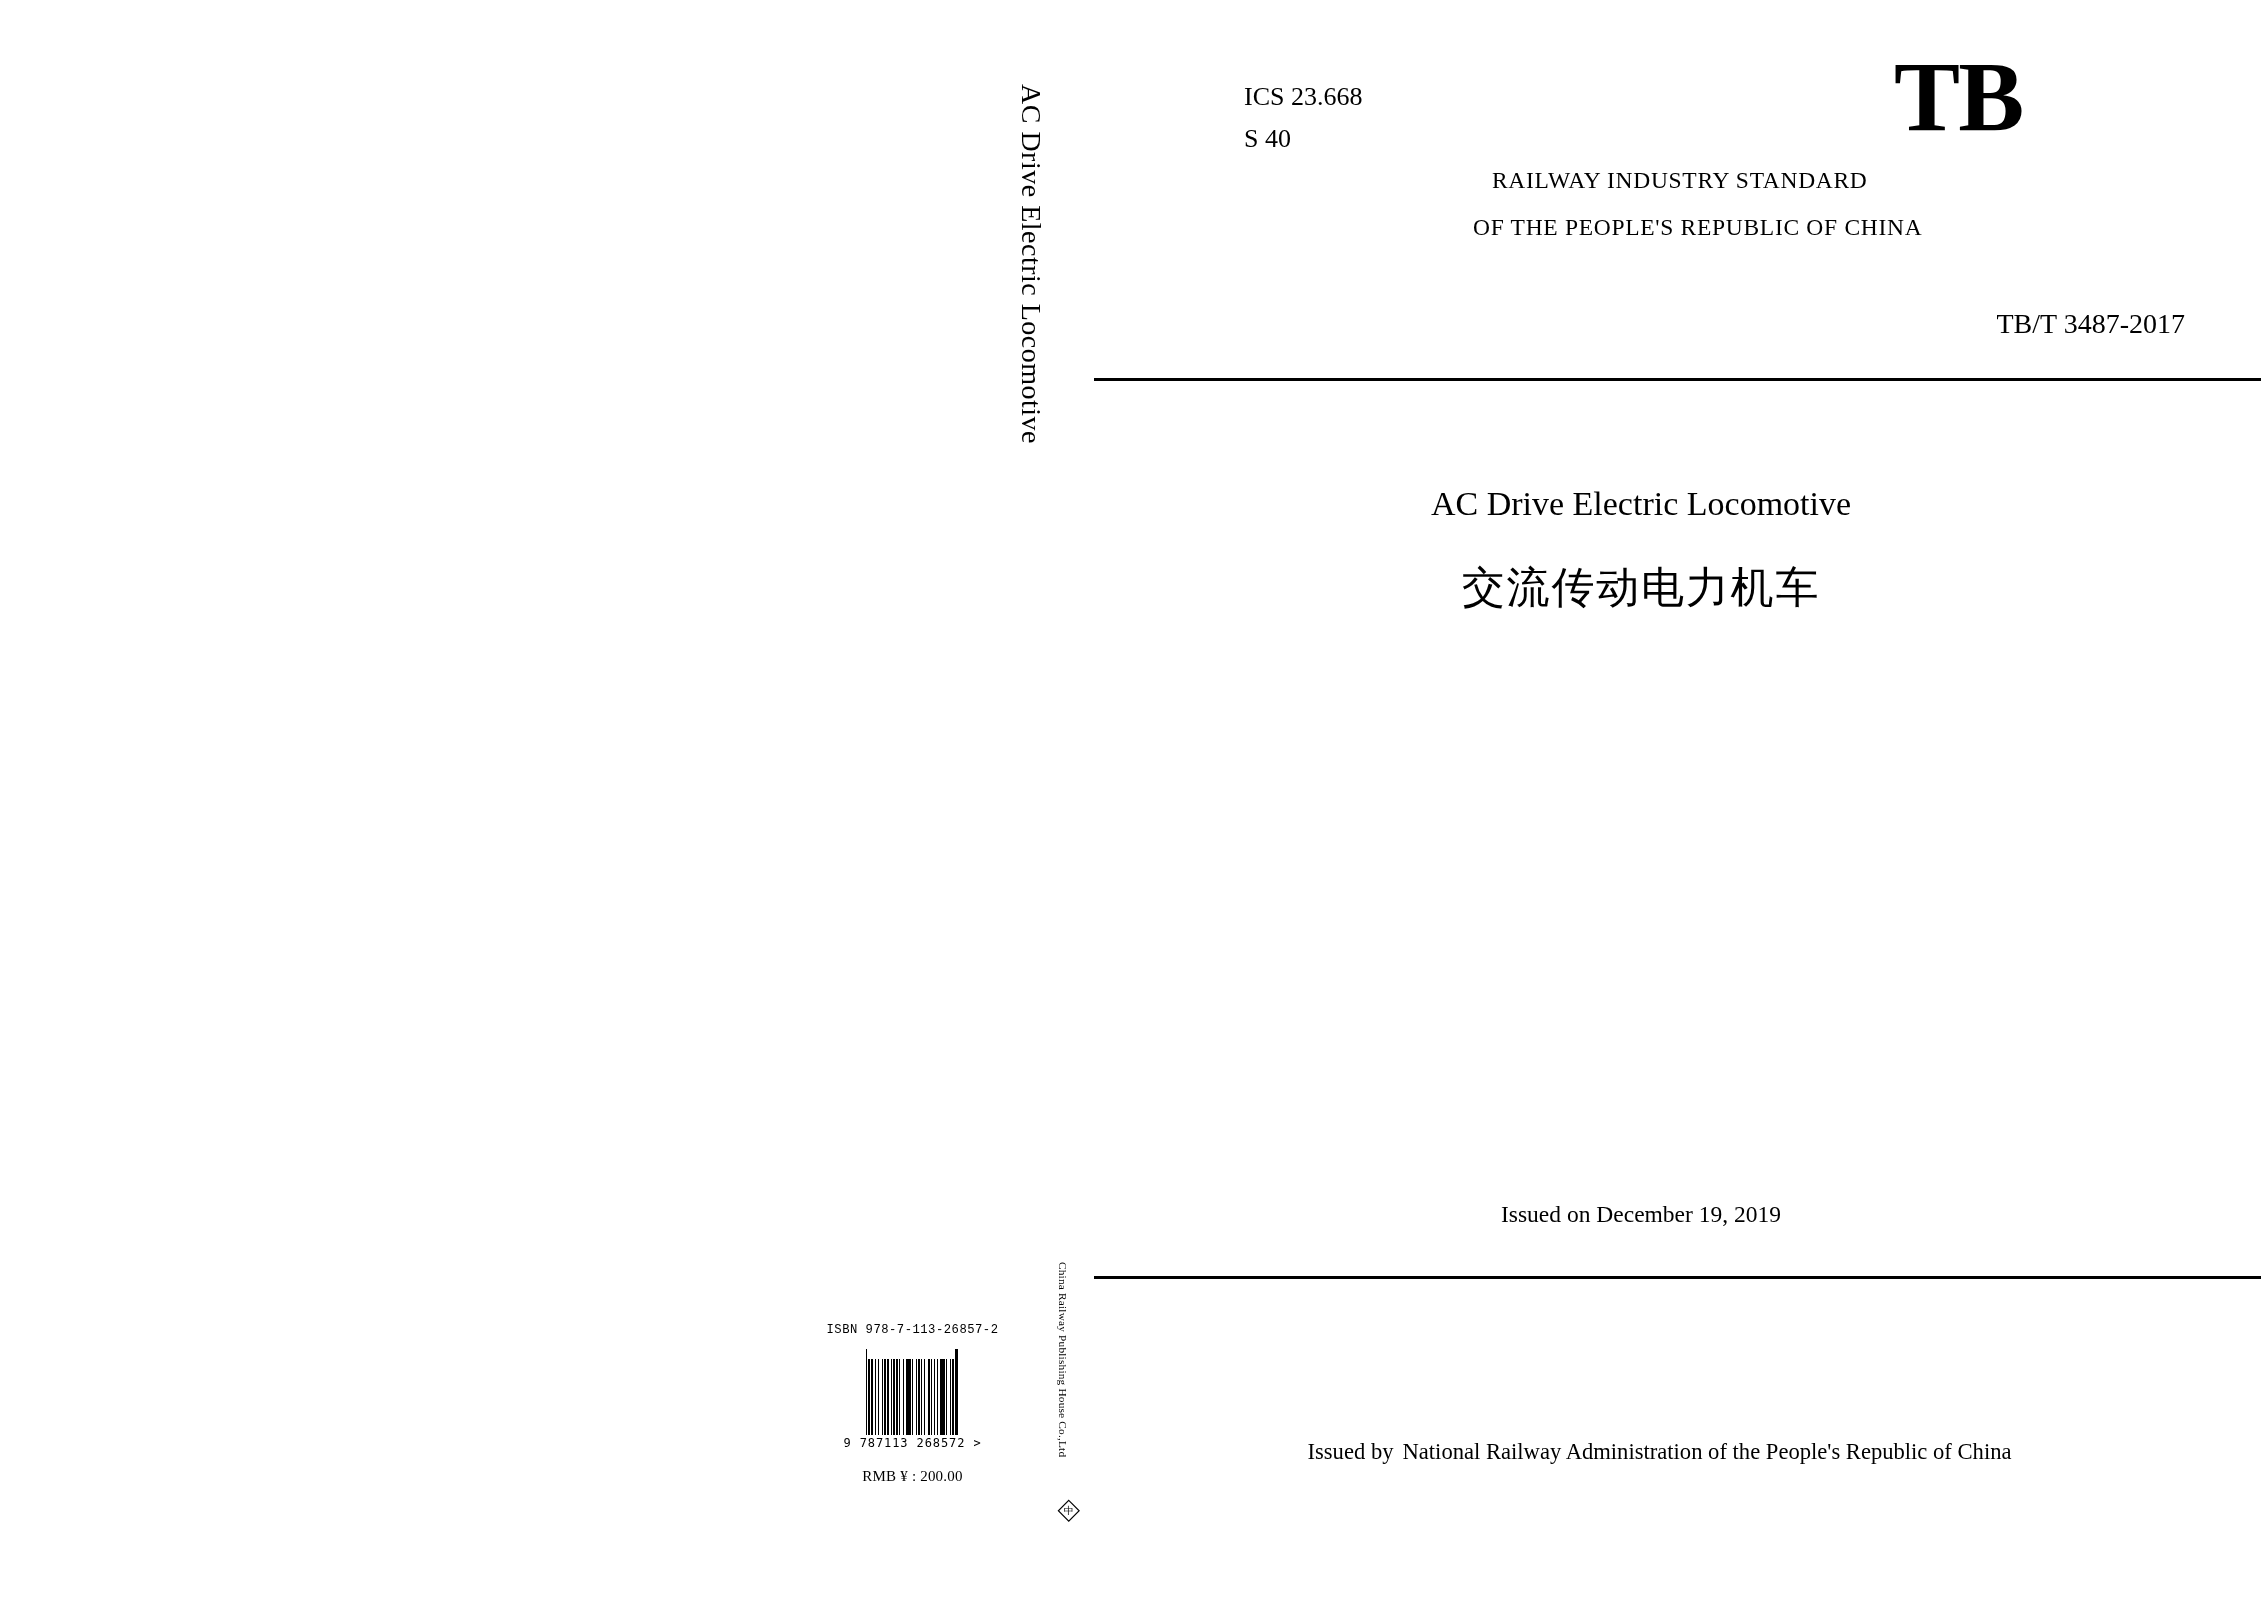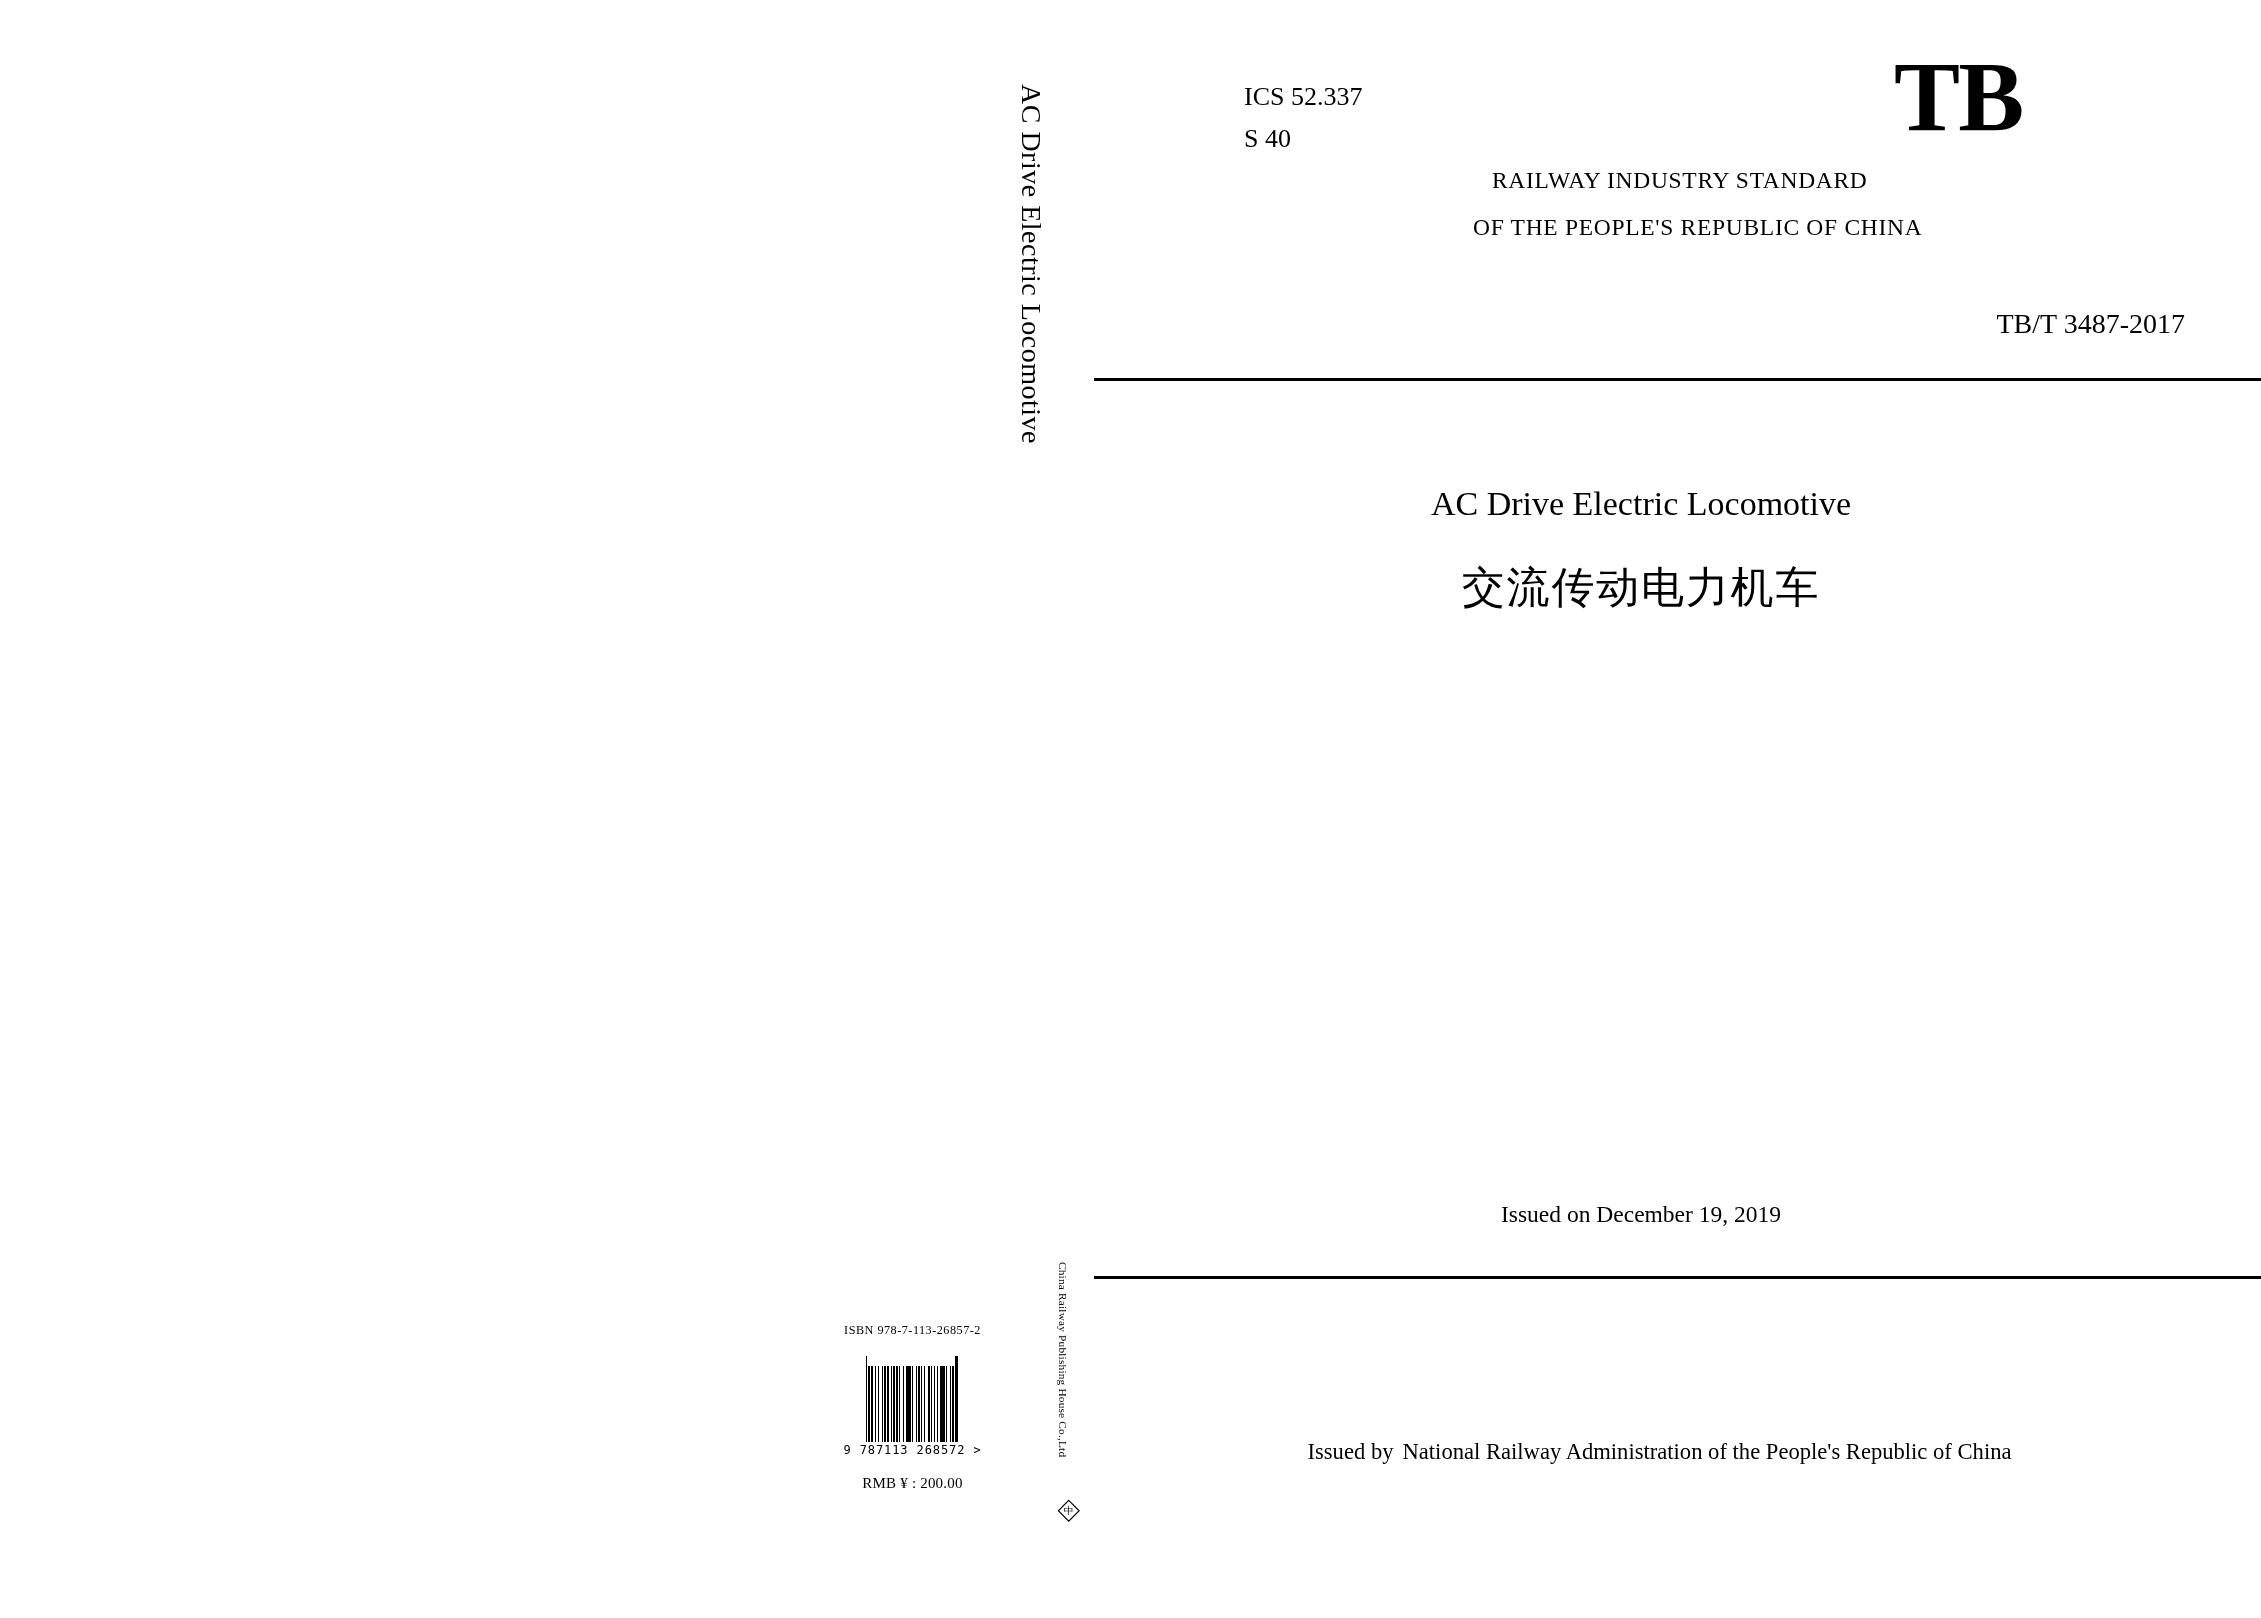--- a/index.html
+++ b/index.html
@@ -57,24 +57,24 @@
 
   
   #barcode-block {
     position: absolute;
     left: 822px;
     top: 1323px;
     width: 181px;
     text-align: center;
   }
   #isbn-text {
-    font-family: Liberation Serif, serif;
+    font-family: Liberation Mono, monospace;
     font-size: 12.2px;
     letter-spacing: 0.5px;
-    margin-bottom: 18px;
+    margin-bottom: 12px;
     white-space: nowrap;
   }
   #barcode-bars {
     height: 86px;
     display: flex;
     align-items: flex-end;
     justify-content: center;
     gap: 0;
   }
   .bar {
@@ -297,21 +297,21 @@
 <div id="spine-publisher">China Railway Publishing House Co.,Ltd</div>
 <div id="spine-logo">
   <svg viewBox="0 0 52 52" width="23.5" height="23.5" aria-hidden="true">
     <polygon points="26,3 49,26 26,49 3,26" fill="none" stroke="#000" stroke-width="2.5"></polygon>
     <text x="26" y="34" font-size="22" text-anchor="middle" font-family="DejaVu Serif, serif">中</text>
   </svg>
 </div>
 
 <div id="front-cover">
 
-  <div id="ics-line">ICS 52.337</div>
+  <div id="ics-line">ICS 23.668</div>
   <div id="s-line">S 40</div>
 
   <div id="std-org-1">RAILWAY INDUSTRY STANDARD</div>
   <div id="std-org-2">OF THE PEOPLE'S REPUBLIC OF CHINA</div>
 
   <div id="tb-logo">TB</div>
 
   <div id="std-number">TB/T 3487-2017</div>
 
   <div id="rule-top"></div>

